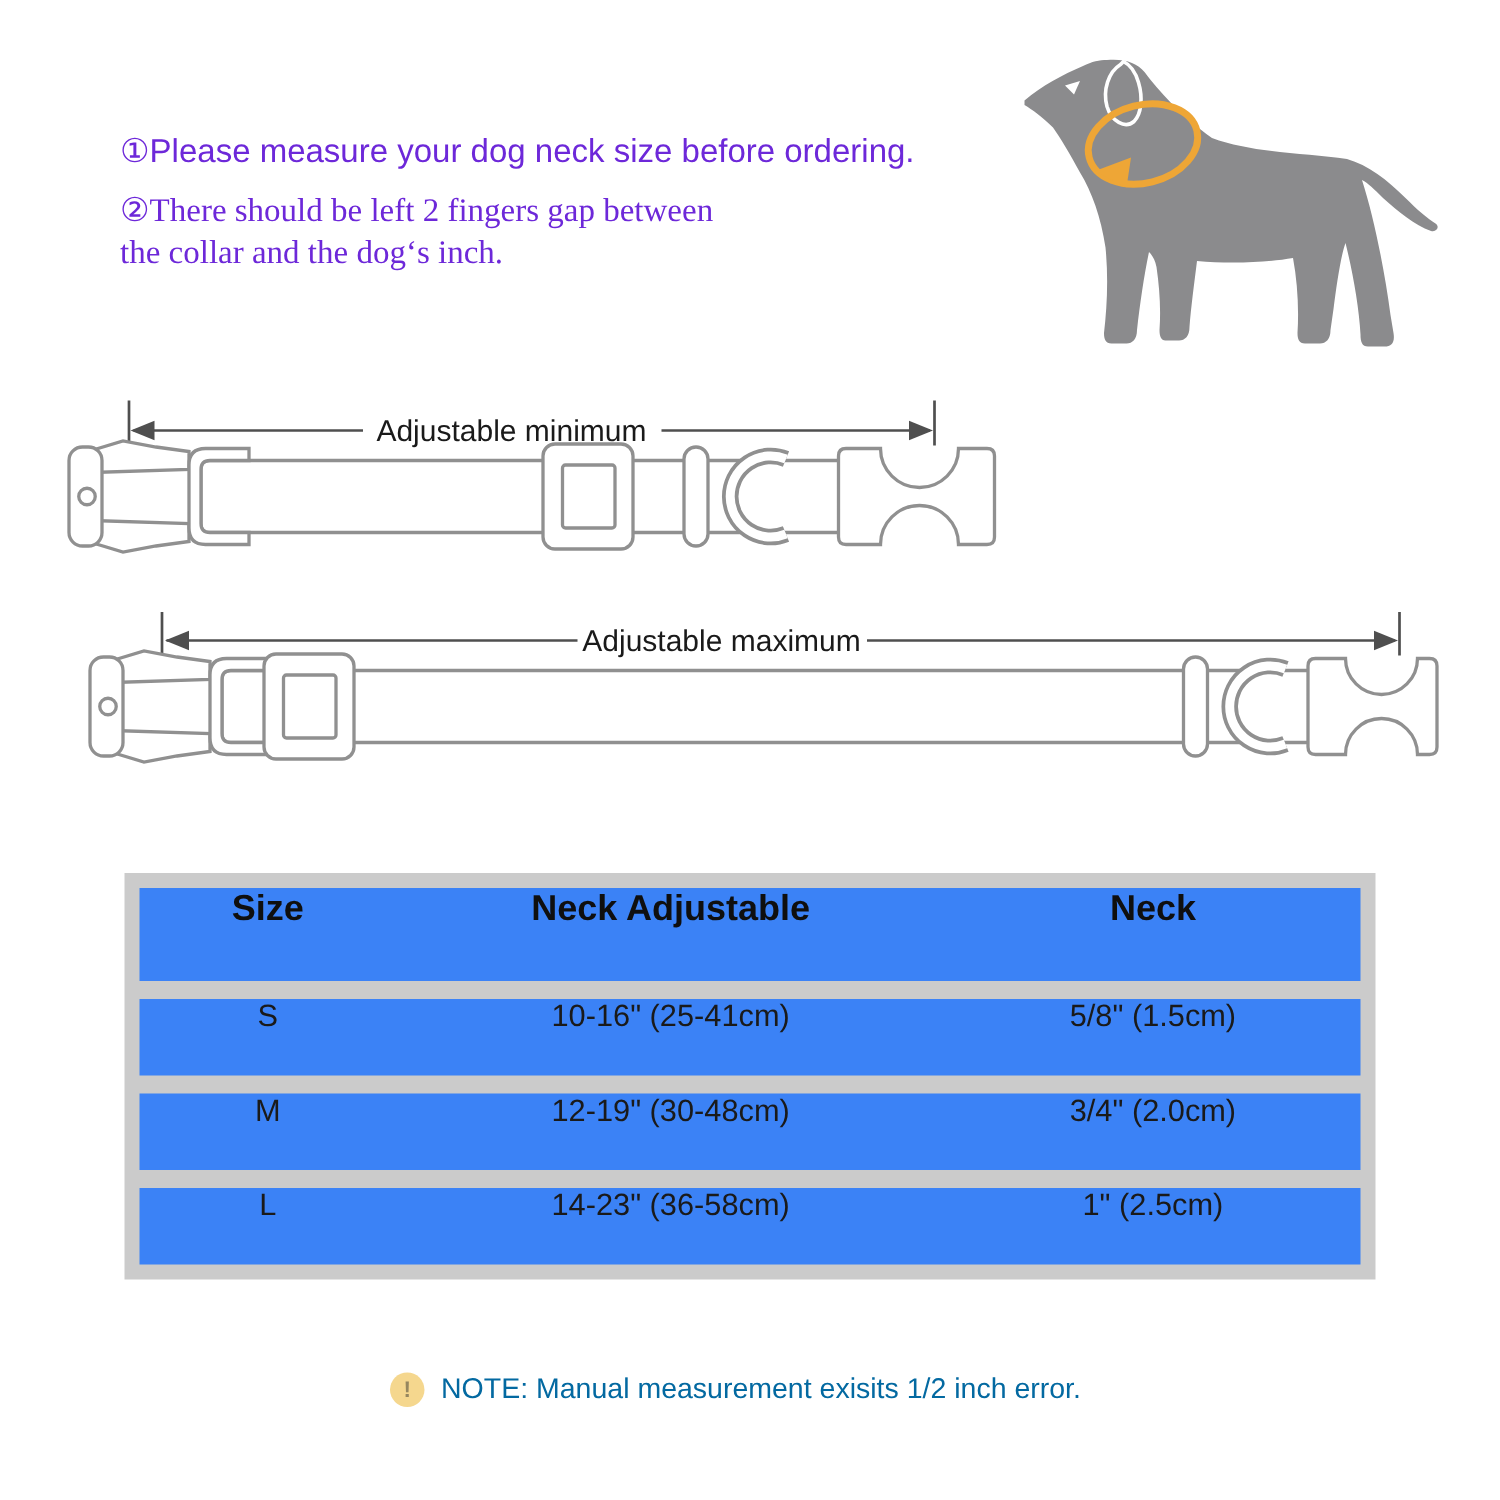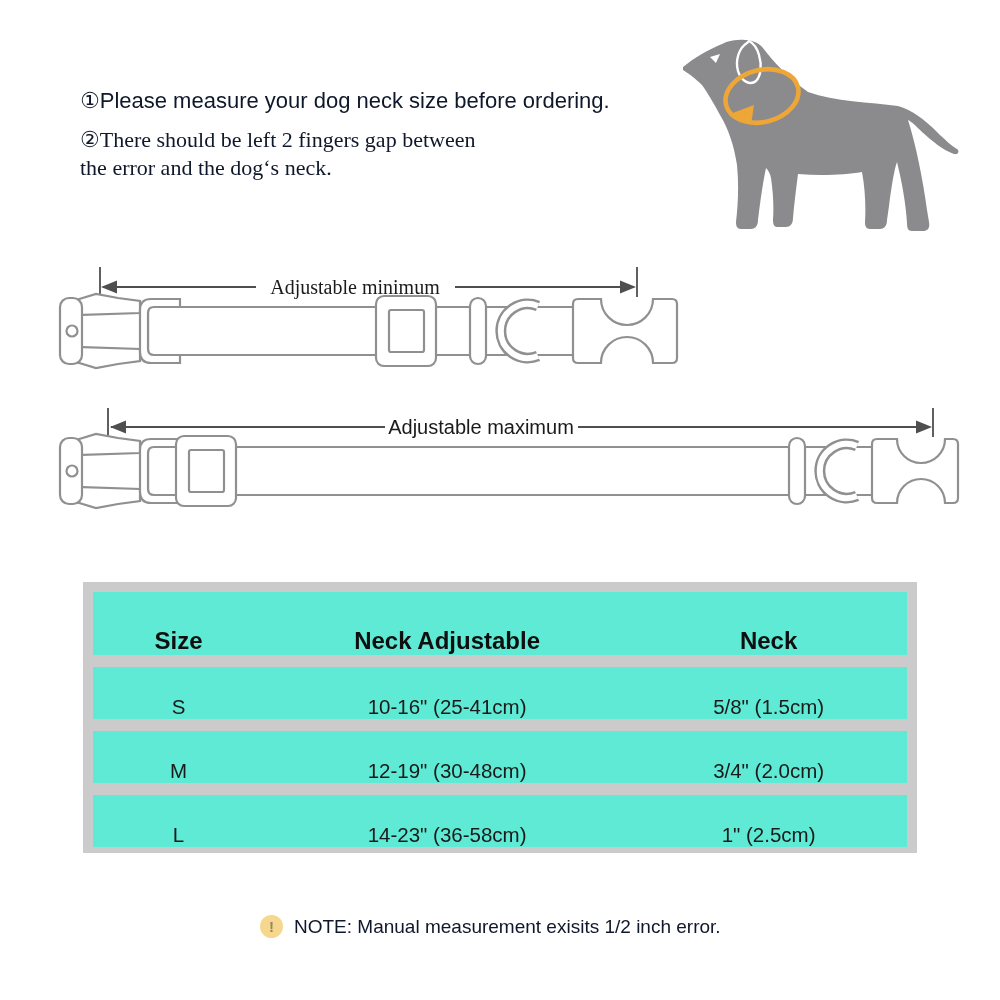--- a/index.html
+++ b/index.html
@@ -1,62 +1,62 @@
 <!DOCTYPE html>
 <html><head>
 <meta charset="utf-8">
 <style>
   html,body{margin:0;padding:0;background:#fff;}
   .canvas{position:relative;width:1000px;height:1000px;background:#ffffff;overflow:hidden;
           font-family:"Liberation Sans","DejaVu Sans",sans-serif;}
 
   
-  .instructions{position:absolute;left:80px;top:88px;color:#0f172a;font-size:22px;}
+  .instructions{position:absolute;left:80px;top:88px;color:#6d28d9;font-size:22px;}
   .instructions .step1{margin:0 0 12px 0;line-height:26px;}
   .instructions .step2{margin:0;line-height:28px;font-family:Liberation Serif, serif;}
 
   
   .dog-wrap{position:absolute;left:650px;top:10px;width:330px;height:240px;}
-  .diagram-min{position:absolute;left:40px;top:258px;width:650px;height:125px;font-family:Liberation Serif, serif;}
+  .diagram-min{position:absolute;left:26px;top:258px;width:650px;height:125px;}
   .diagram-max{position:absolute;left:30px;top:402px;width:940px;height:115px;}
   .dim-label{font-size:20px;fill:#1a1a1a;}
   .outline{fill:#ffffff;stroke:#909090;stroke-width:2.2;}
   .dimline{stroke:#4f4f4f;stroke-width:1.8;}
   .dimhead{fill:#4f4f4f;stroke:none;}
 
   
   .size-table{position:absolute;left:83px;top:582px;width:834px;height:271px;
               background:#cbcbcb;box-sizing:border-box;padding:10px;
               display:flex;flex-direction:column;gap:12px;}
-  .t-row{background:#5eead4;display:flex;align-items:flex-end;}
+  .t-row{background:#3b82f6;display:flex;align-items:flex-start;}
   .t-row.header{height:63px;}
   .t-row.data{height:52px;}
   .t-cell{text-align:center;}
   .col-0{width:21%;}
-  .col-1{width:45%;margin-top:40px;}
+  .col-1{width:45%;}
   .col-2{width:34%;}
   .t-row.header .t-cell{font-size:24px;font-weight:bold;color:#0f0f0f;}
   .t-row.data .t-cell{font-size:20.5px;color:#1a1a1a;}
 
   
   .note{position:absolute;left:260px;top:915px;display:flex;align-items:center;gap:11px;}
   .note-icon{width:23px;height:23px;border-radius:50%;background:#f5d78e;color:#96875f;
              font-size:15px;font-weight:bold;display:flex;align-items:center;justify-content:center;}
-  .note-text{font-size:19px;color:#0f172a;}
+  .note-text{font-size:19px;color:#0369a1;}
 </style>
 </head>
 <body>
 
 <div class="canvas">
 
   <div class="instructions">
     <p class="step1">①Please measure your dog neck size before ordering.</p>
     <p class="step2">
       <span>②There should be left 2 fingers gap between</span><br>
-      <span>the error and the dog‘s neck.</span>
+      <span>the collar and the dog‘s inch.</span>
     </p>
   </div>
 
   <div class="dog-wrap">
     <svg width="330" height="240" viewBox="0 0 330 240">
       <path fill="#8b8b8d" d="M33,57
         C45,47 58,40 72,34 C78,31 83,30 88,30
         C100,29 108,32 113,38
         C122,50 138,68 158,82
         C185,92 220,92 248,96

